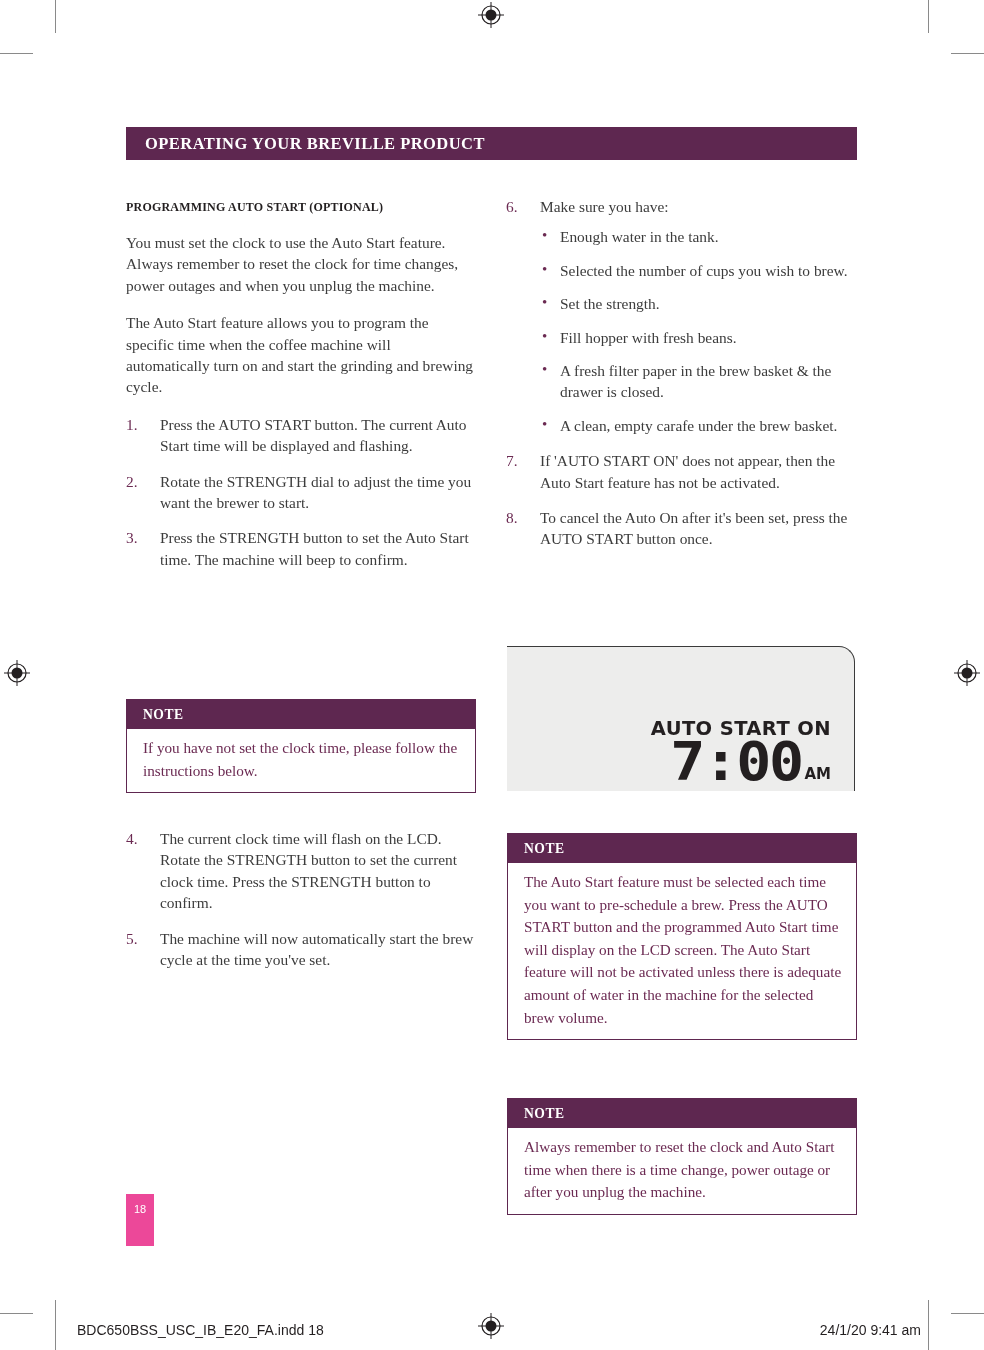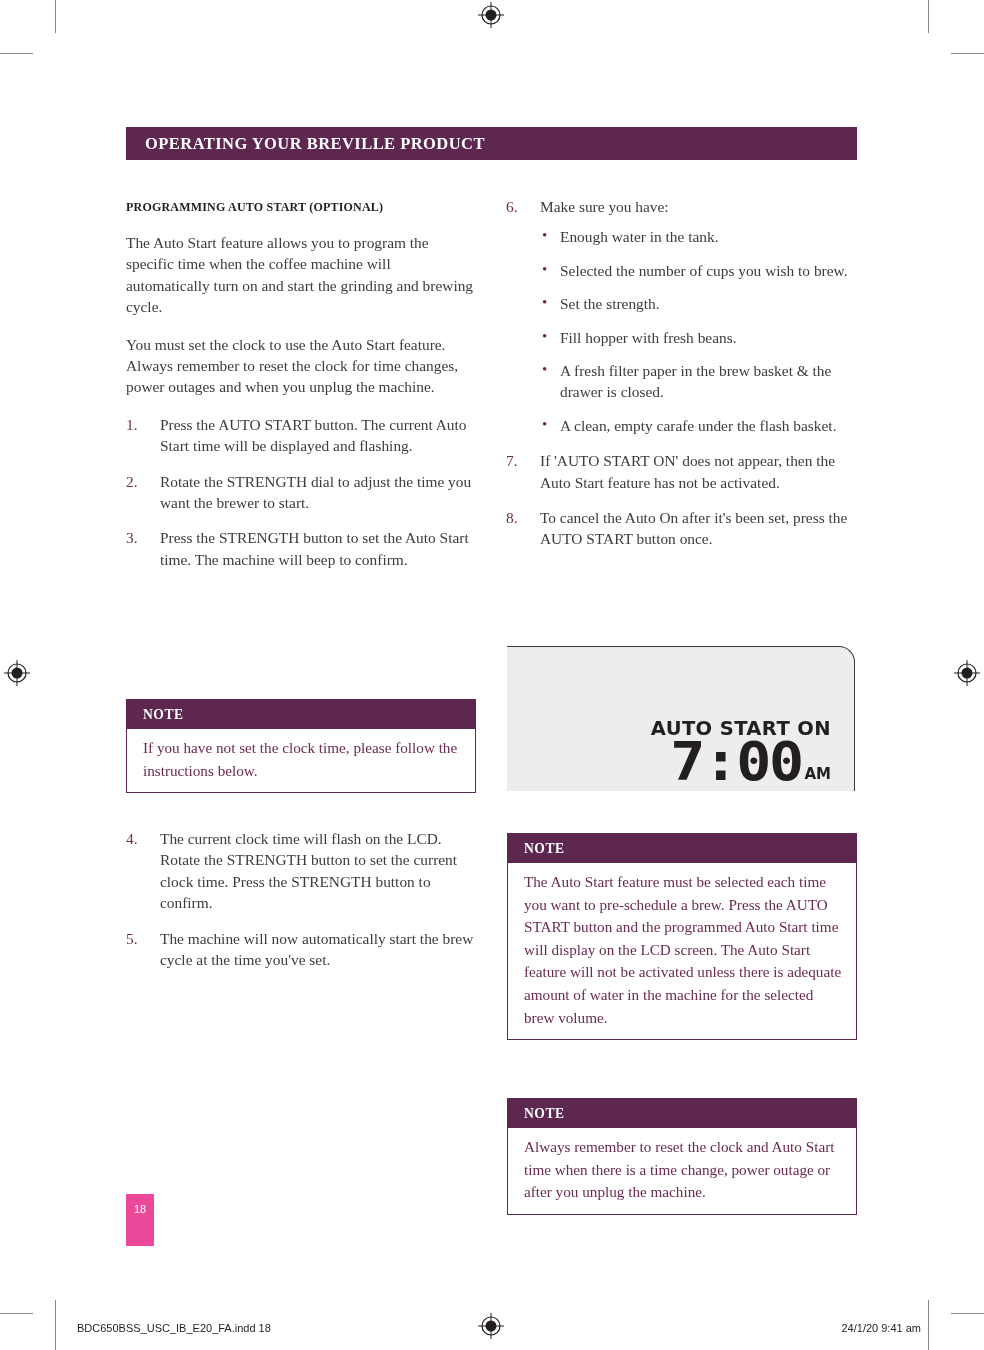--- a/index.html
+++ b/index.html
@@ -221,21 +221,21 @@
   }
 
   
   .footer-rule {
     position: absolute;
     background: #8a8a8a;
   }
   .footer-slug {
     position: absolute;
     font-family: "Liberation Sans", sans-serif;
-    font-size: 11px;
+    font-size: 14px;
     color: #231f20;
     white-space: nowrap;
   }
   .slug-left  { left: 77px;  top: 1322px; }
   .slug-right { right: 63px; top: 1322px; }
 </style>
 </head>
 <body>
 
 <div class="page">
@@ -273,22 +273,22 @@
   </svg>
 
   <div class="section-bar">
     <div class="section-bar-label">OPERATING YOUR BREVILLE PRODUCT</div>
   </div>
 
   <div class="col col-left">
 
     <h1 class="doc-title">PROGRAMMING AUTO START (OPTIONAL)</h1>
 
+    <p class="body-para">You must set the clock to use the Auto Start feature. Always remember to reset the clock for time changes, power outages and when you unplug the machine.</p>
     <p class="body-para">The Auto Start feature allows you to program the specific time when the coffee machine will automatically turn on and start the grinding and brewing cycle.</p>
-    <p class="body-para">You must set the clock to use the Auto Start feature. Always remember to reset the clock for time changes, power outages and when you unplug the machine.</p>
 
     <ol class="numbered">
       <li>
         <span class="num">1.</span>
         <span>Press the AUTO START button. The current Auto Start time will be displayed and flashing.</span>
       </li>
       <li>
         <span class="num">2.</span>
         <span>Rotate the STRENGTH dial to adjust the  time you want the brewer to start.</span>
       </li>
@@ -339,21 +339,21 @@
           <li>
             <span class="dot">•</span>
             <span>Fill hopper with fresh beans.</span>
           </li>
           <li>
             <span class="dot">•</span>
             <span>A fresh filter paper in the brew basket &amp; the drawer is closed.</span>
           </li>
           <li>
             <span class="dot">•</span>
-            <span>A clean, empty carafe under the flash basket.</span>
+            <span>A clean, empty carafe under the brew basket.</span>
           </li>
         </ul>
       </li>
 
       <li style="margin-top:4px;">
         <span class="num">7.</span>
         <span>If 'AUTO START ON' does not appear, then the Auto Start feature has not be activated.</span>
       </li>
       <li>
         <span class="num">8.</span>

